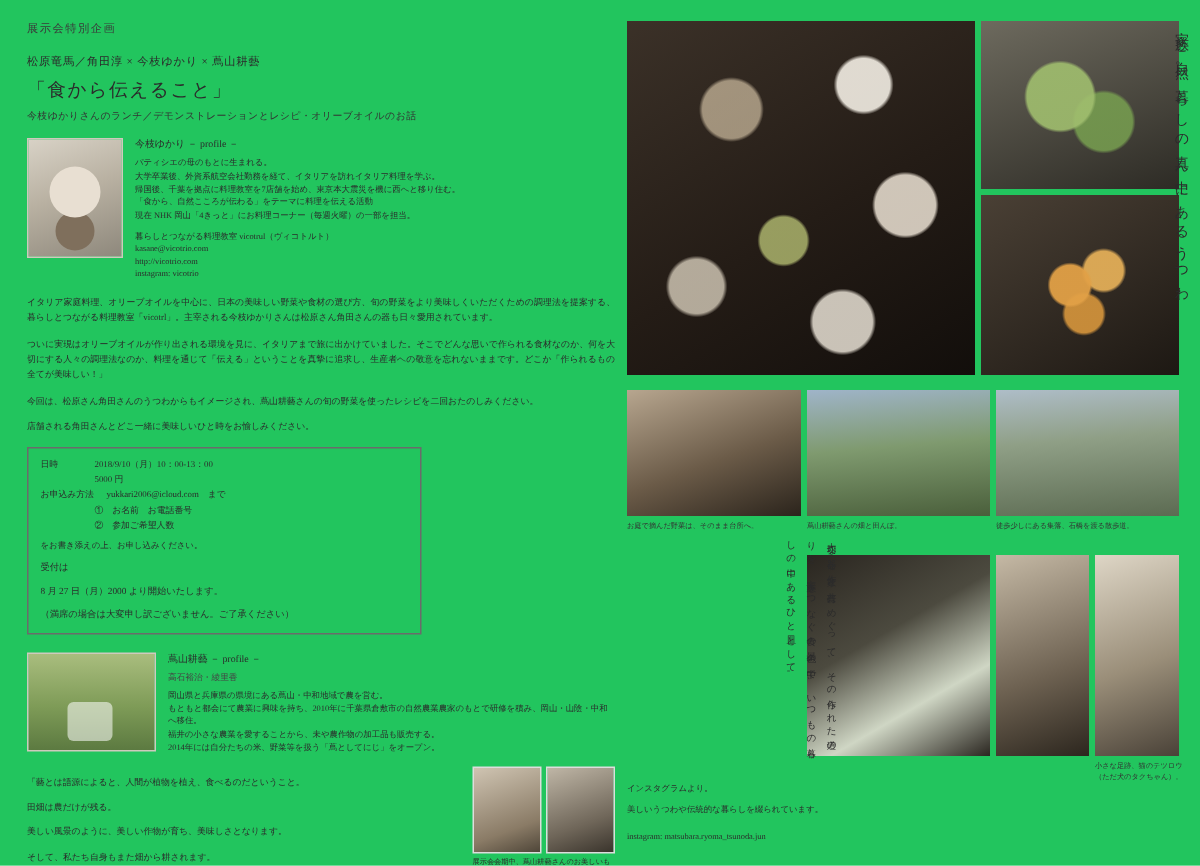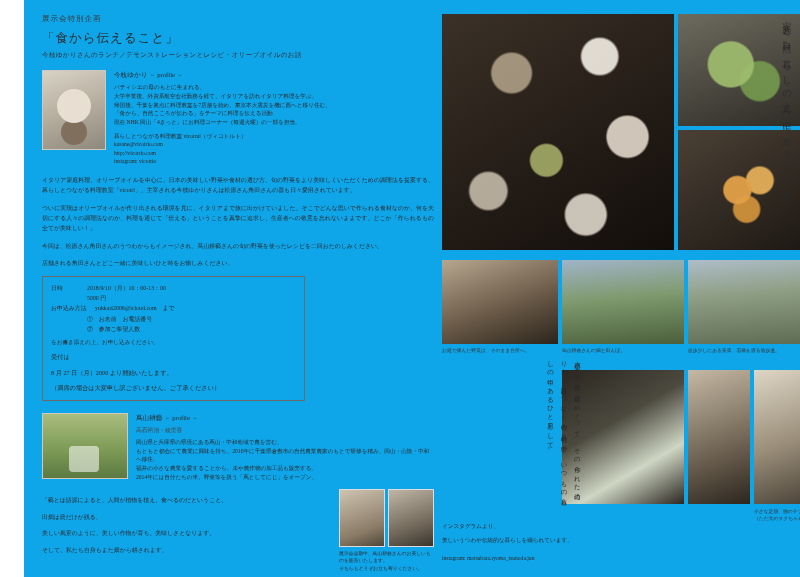--- a/index.html
+++ b/index.html
@@ -6,22 +6,21 @@
   body{
     width:800px;height:577px;
     background:#ffffff;
     font-family:"Liberation Serif", serif;
     color:#2b2b2b;
     overflow:hidden;
     position:relative;
   }
   .page{
     position:absolute;inset:0;
-    background:#0ea5e9;
-    margin-left:24px;
+    background:#22c55e;
   }
   
   .left{
     position:absolute;left:18px;top:14px;width:392px;height:548px;
   }
   .hdr-small{font-size:7.5px;letter-spacing:1px;color:#3a3a3a;}
   .hdr-names{font-size:7.5px;margin-top:12px;letter-spacing:.5px;}
   .hdr-title{font-size:12.5px;font-weight:normal;margin-top:6px;letter-spacing:1px;}
   .hdr-sub{font-size:6.6px;margin-top:4px;color:#333;letter-spacing:.3px;}
 
@@ -137,20 +136,21 @@
   .foot-txt{position:absolute;font-size:5.6px;line-height:1.7;color:#2b2b2b;}
 </style>
 </head>
 <body>
 
 <div class="page">
 
   <div class="left">
 
     <div class="hdr-small">展示会特別企画</div>
+    <div class="hdr-names">松原竜馬／角田淳 × 今枝ゆかり × 蔦山耕藝</div>
     <div class="hdr-title">「食から伝えること」</div>
     <div class="hdr-sub">今枝ゆかりさんのランチ／デモンストレーションとレシピ・オリーブオイルのお話</div>
 
     <div class="profile-block">
       <div class="profile-photo"></div>
       <div class="profile-txt">
         <div class="profile-name">今枝ゆかり － profile －</div>
         <div>パティシエの母のもとに生まれる。</div>
         <div>大学卒業後、外資系航空会社勤務を経て、イタリアを訪れイタリア料理を学ぶ。</div>
         <div>帰国後、千葉を拠点に料理教室を7店舗を始め、東京本大震災を機に西へと移り住む。</div>

